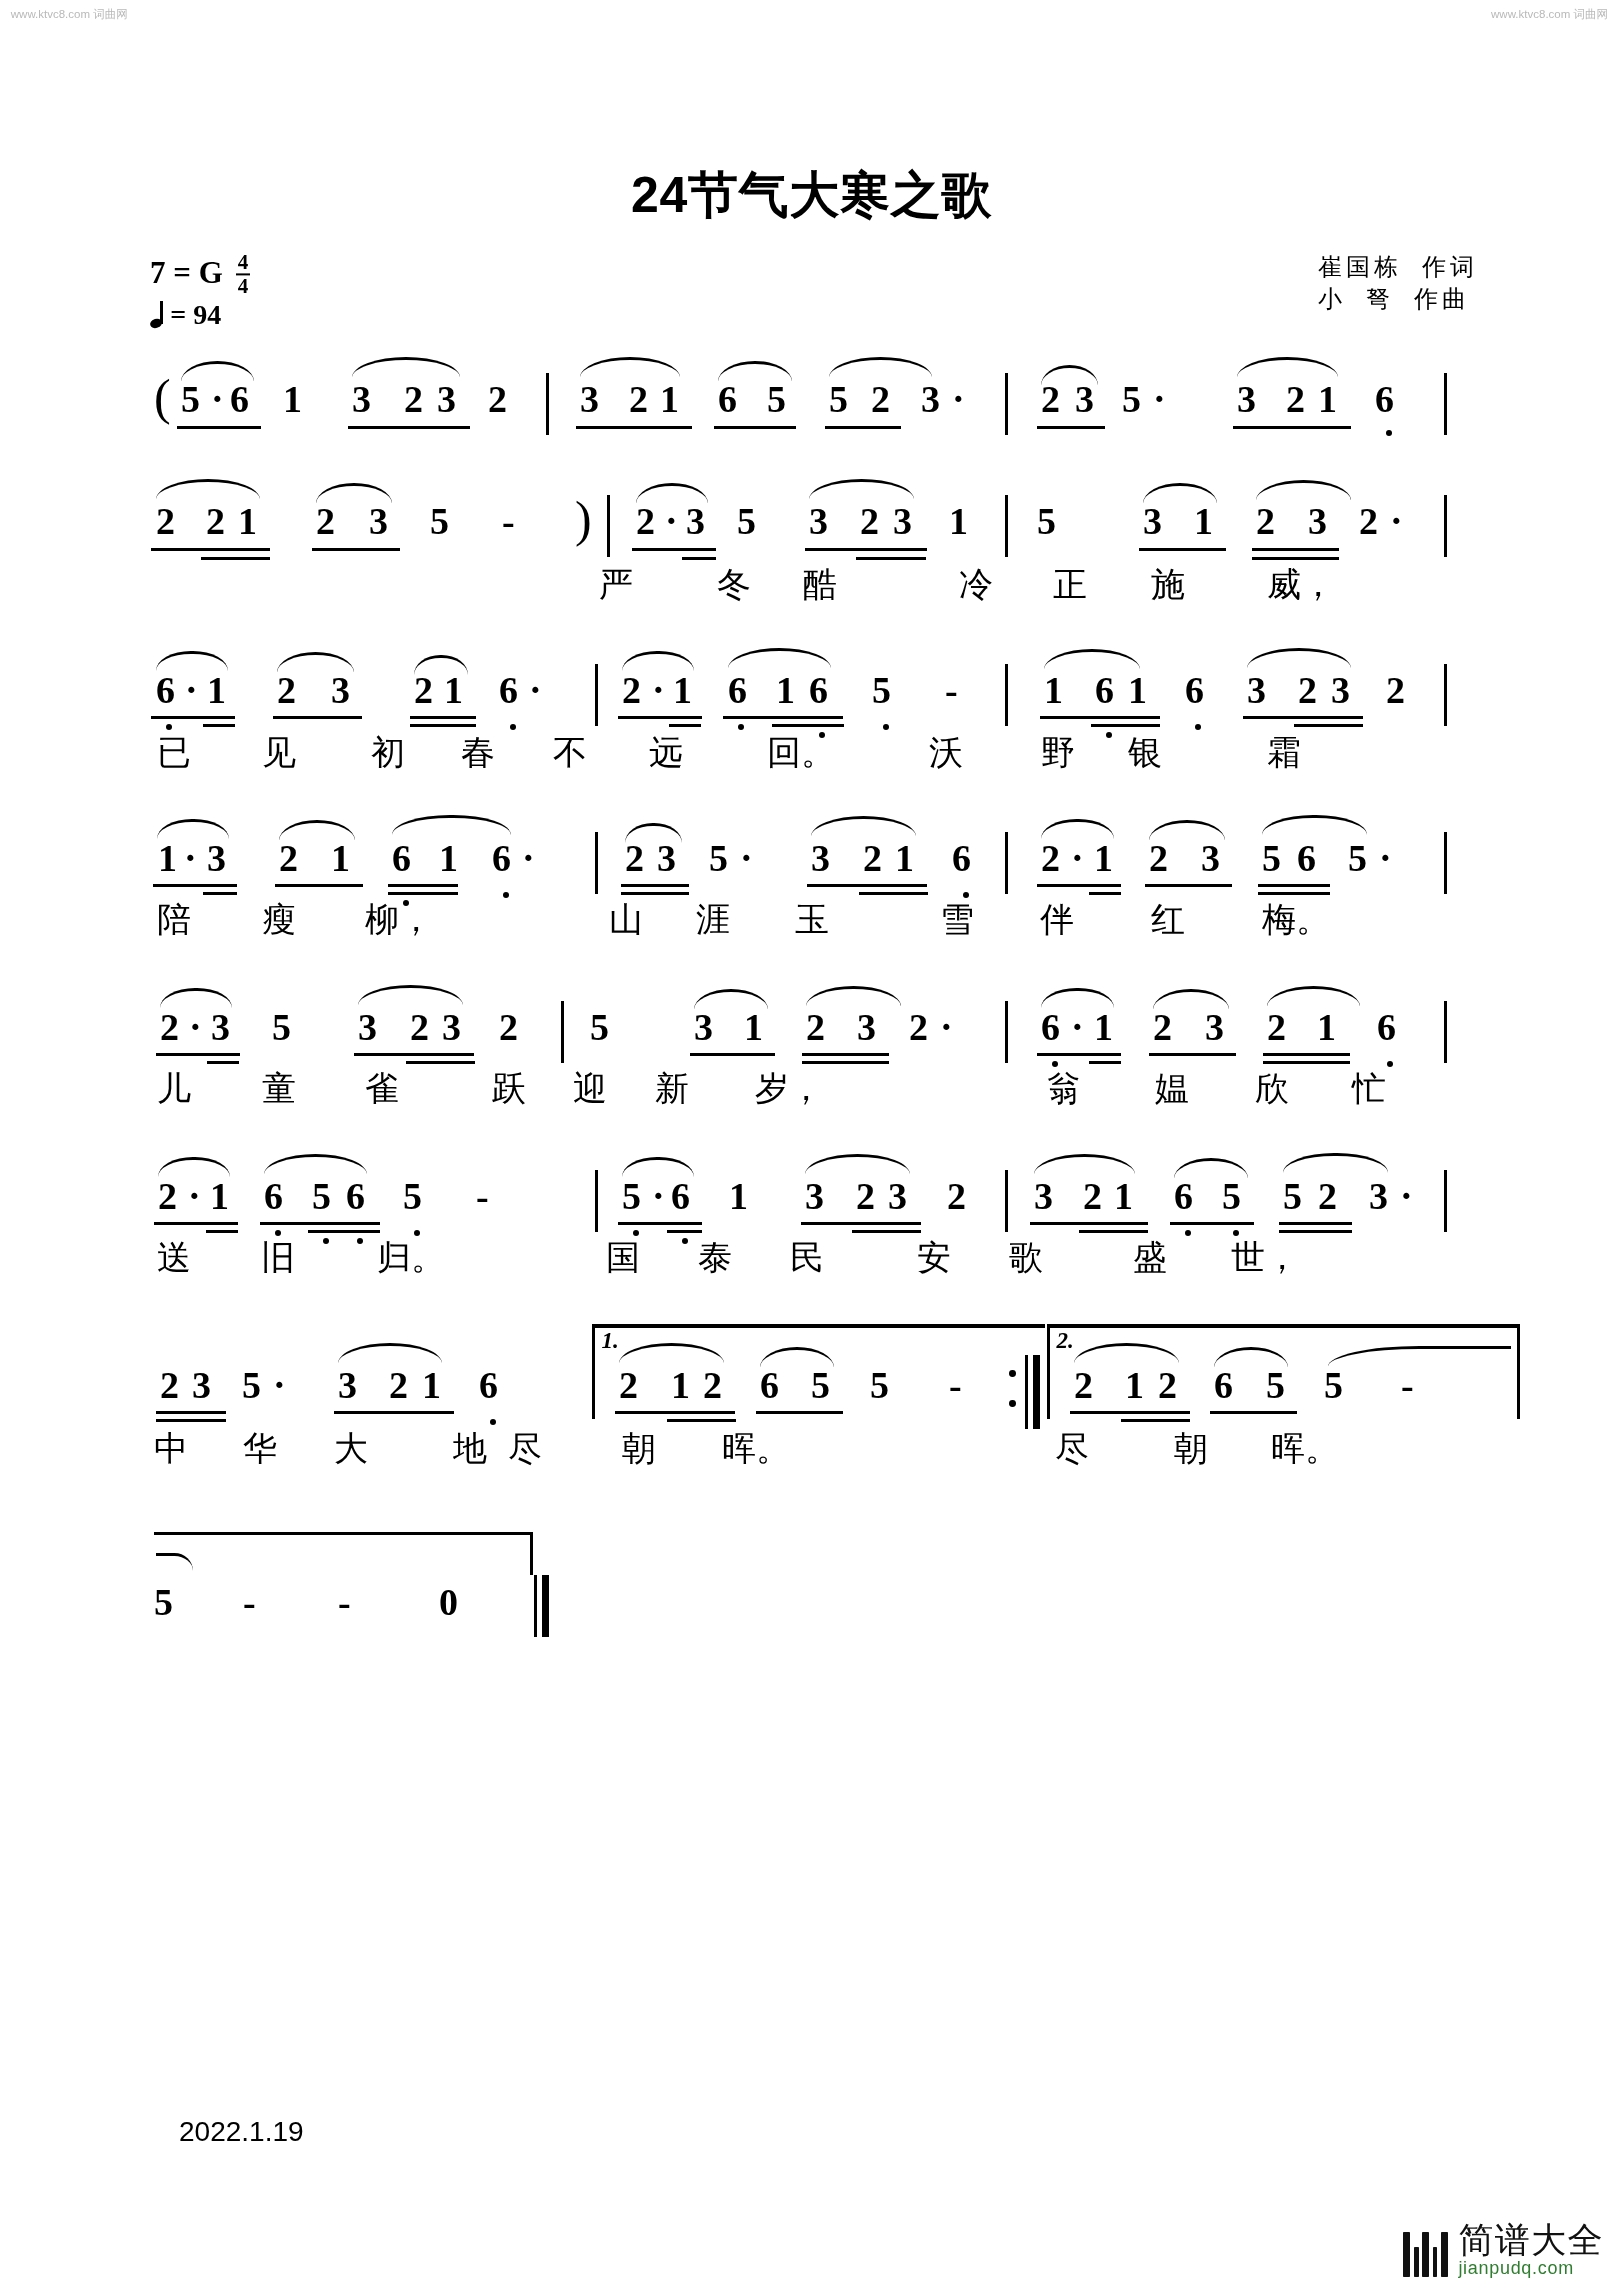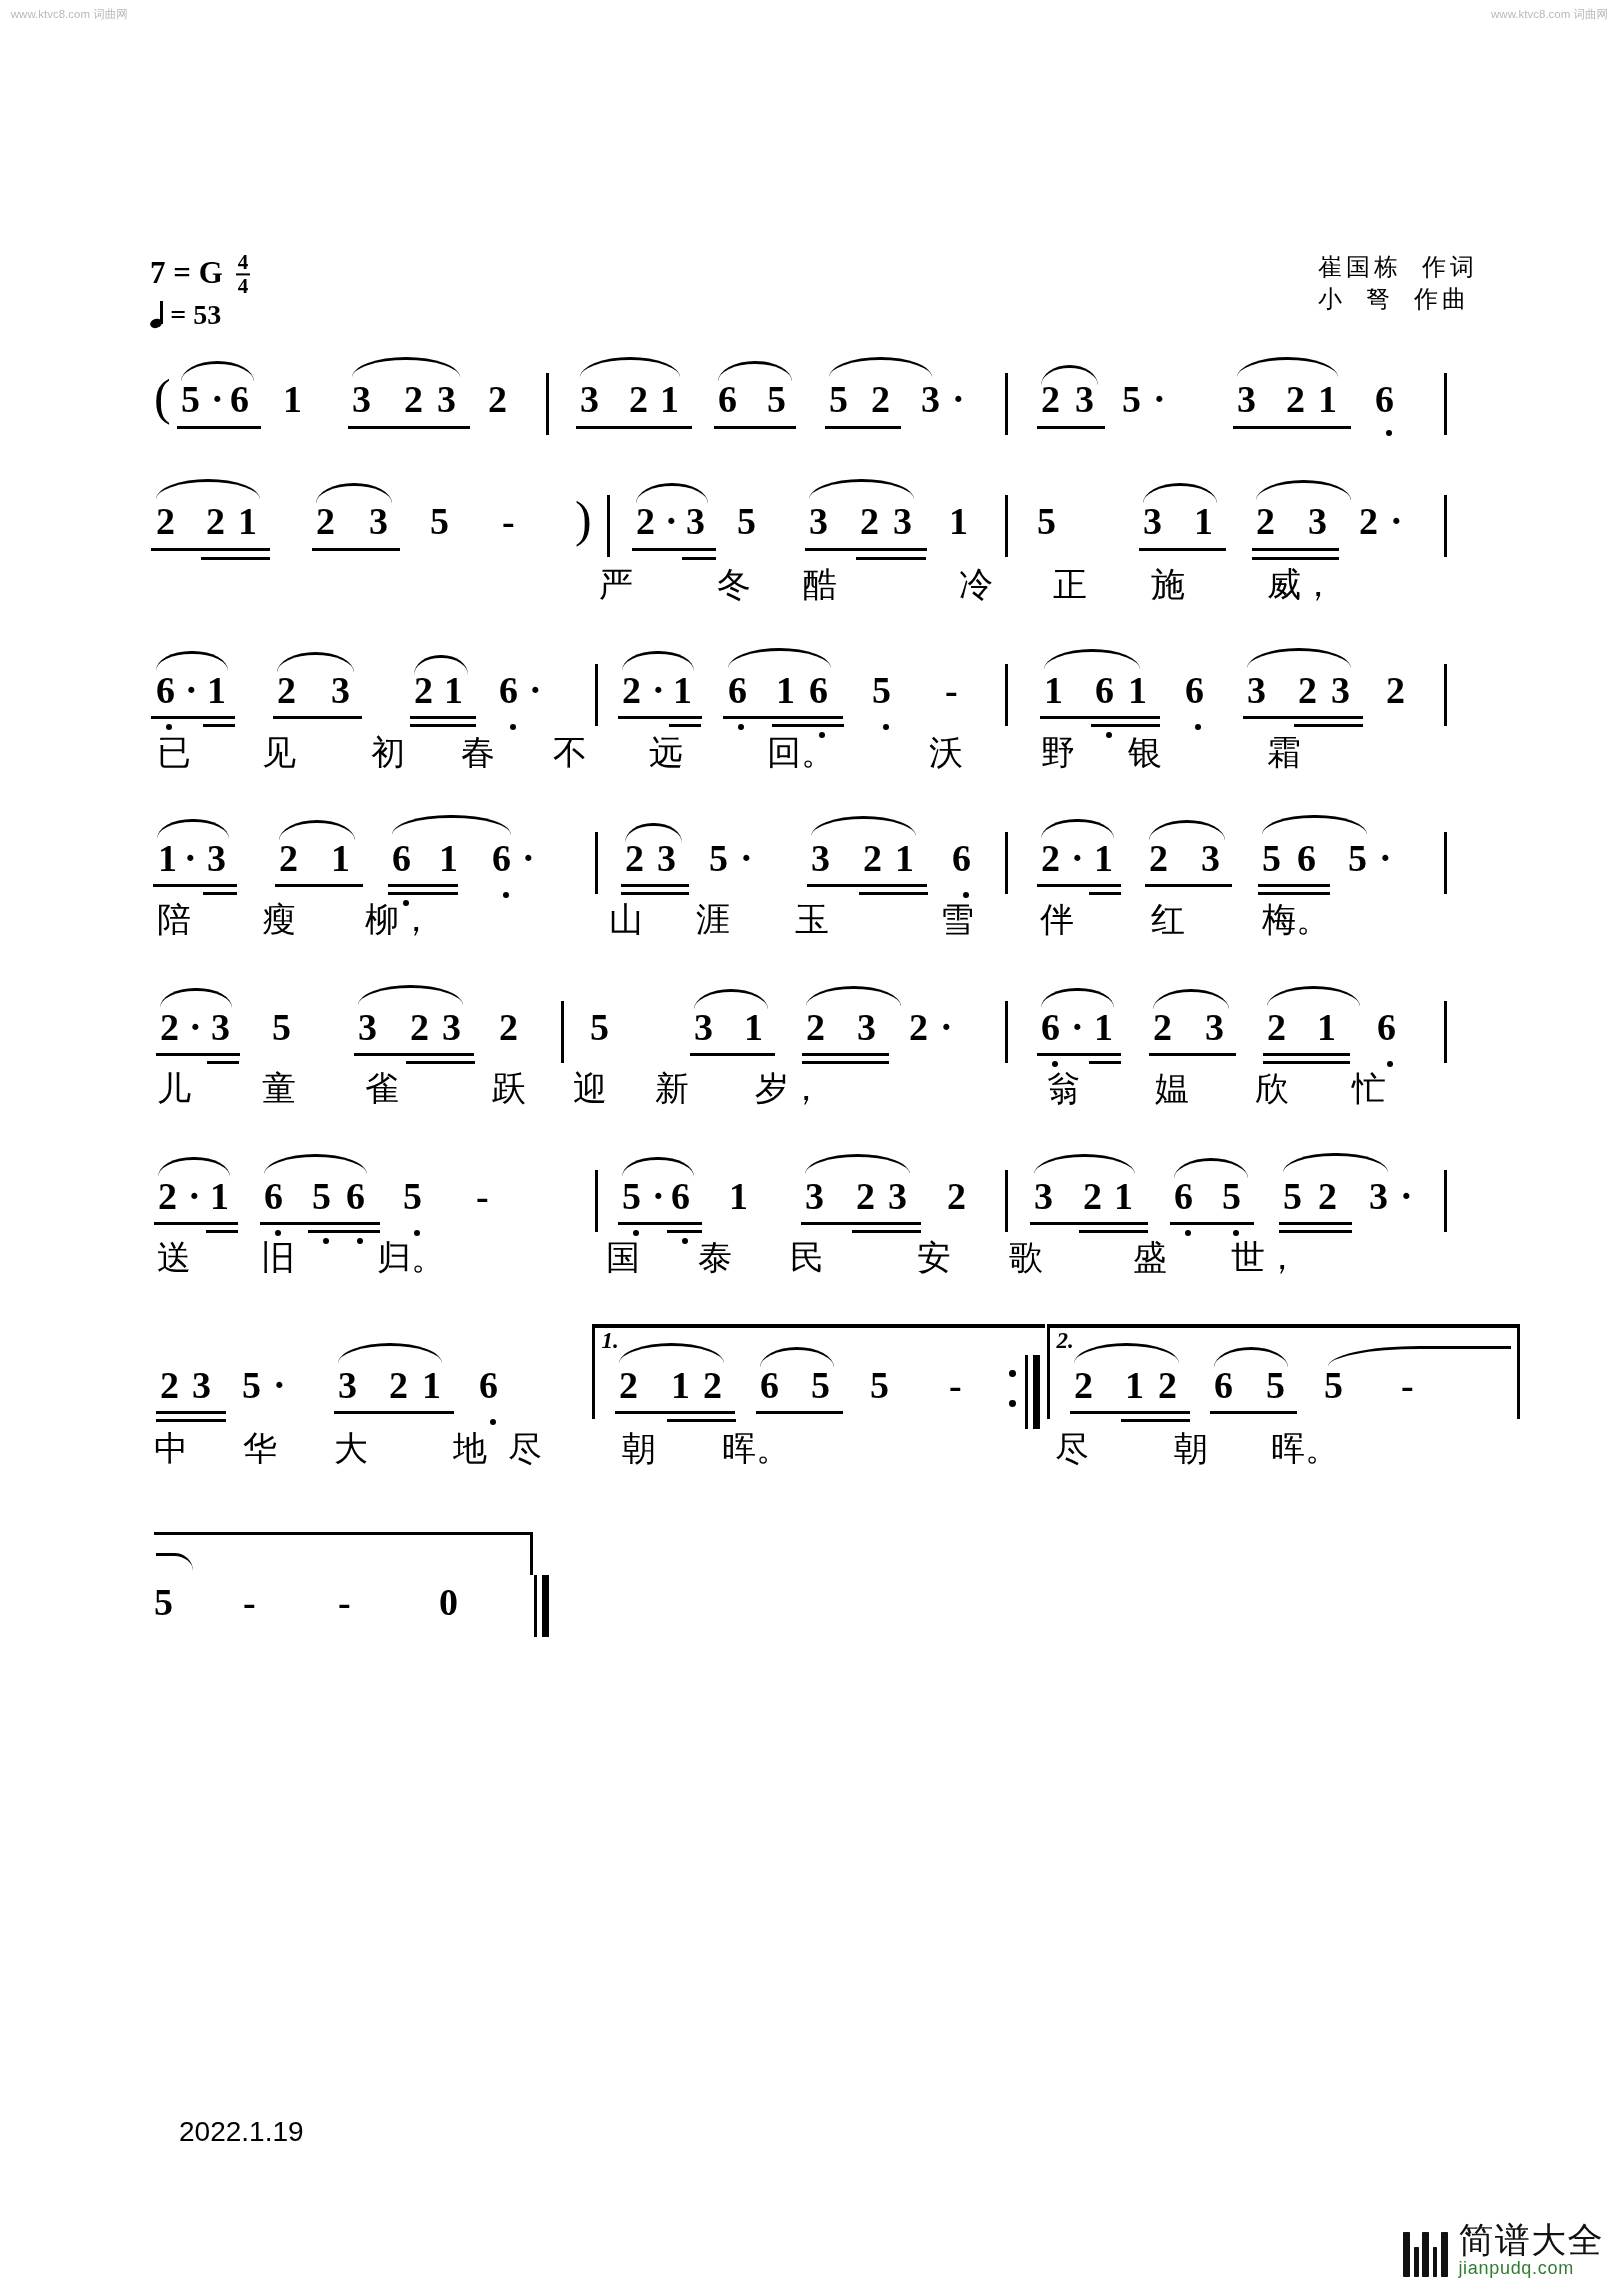--- a/index.html
+++ b/index.html
@@ -127,37 +127,38 @@
   }
 </style>
 </head>
 <body>
 
 <div class="sheet">
 
   <div class="wm wm-tl">www.ktvc8.com  词曲网</div>
   <div class="wm wm-tr">www.ktvc8.com  词曲网</div>
 
+  <div class="title">24节气大寒之歌</div>
 
   <div class="credits">
     <div>崔国栋  作词</div>
     <div>小  弩  作曲</div>
   </div>
 
   <div class="keysig">
     <div class="kline">
       <span>7 = G</span>
       <span class="frac">
         <span class="num">4</span>
         <span class="den">4</span>
       </span>
     </div>
     <div class="tempo">
       <span class="qnote"></span>
-      <span>= 53</span>
+      <span>= 94</span>
     </div>
   </div>
 
   <div class="row" style="top:365px;">
     <div class="n paren" style="left:154px; top:6.8px;">(</div>
 
     <div class="n" style="left:181px; top:15px;">5</div>
     <div class="dot" style="left:211px; top:15px;">·</div>
     <div class="n" style="left:230px; top:15px;">6</div>
     <div class="beam" style="left:177px; top:61px; width:84px;"></div>

